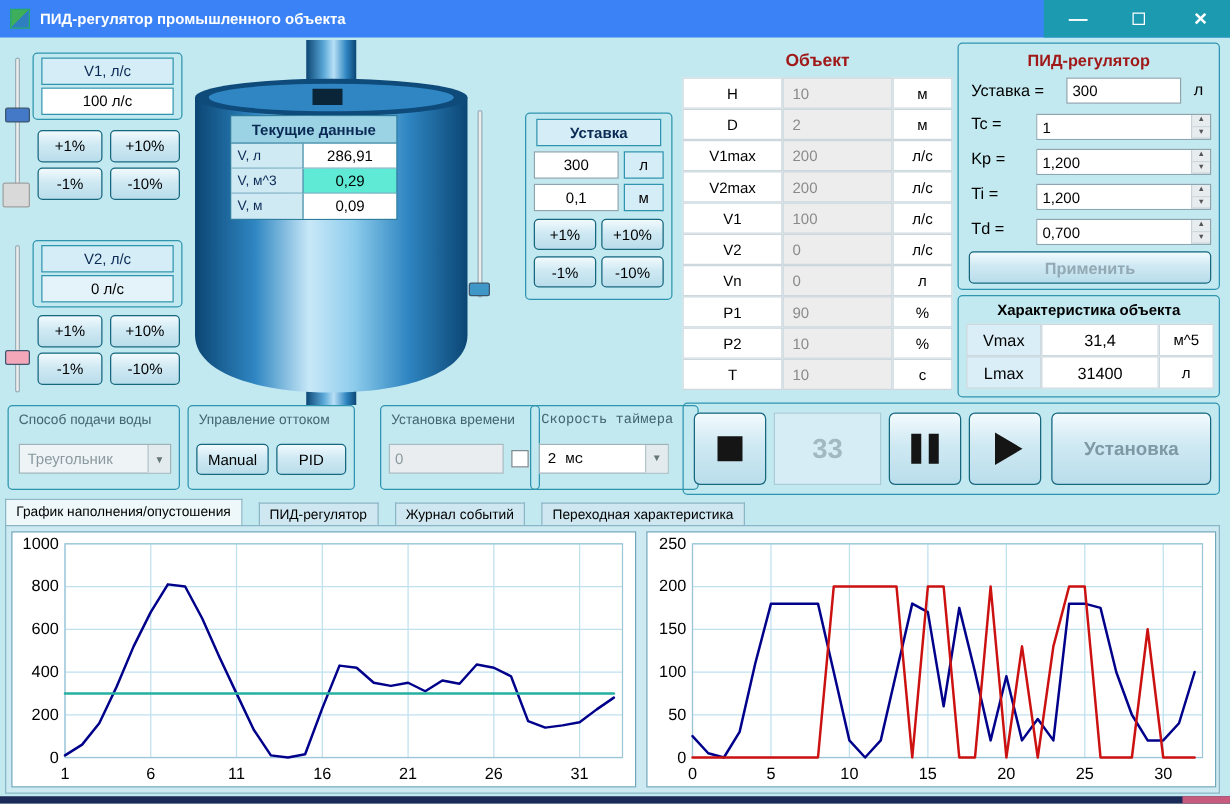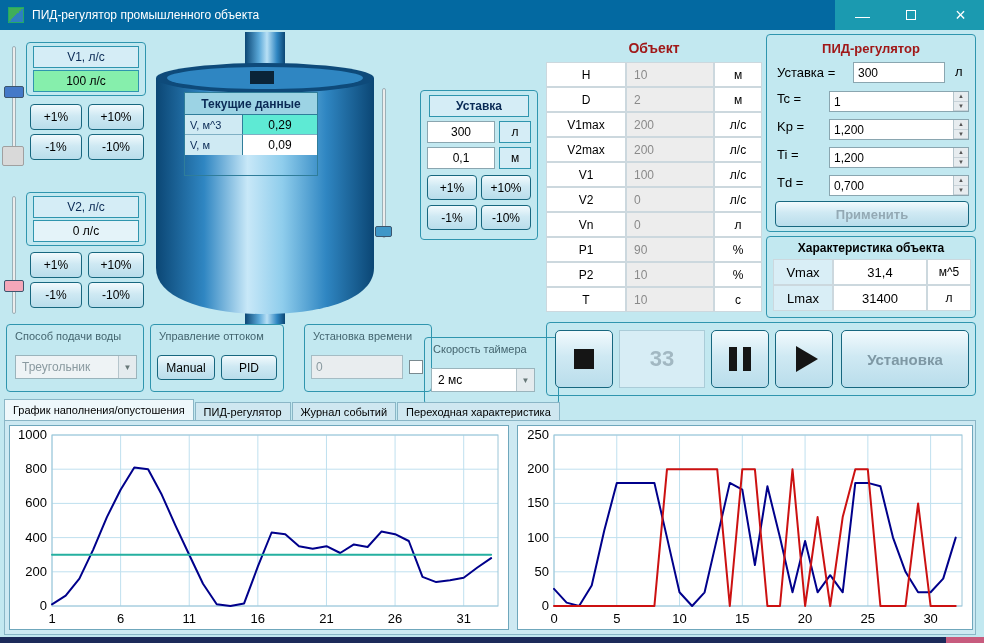--- a/index.html
+++ b/index.html
@@ -1,21 +1,21 @@
 <!DOCTYPE html>
 <html><head>
 <meta charset="utf-8">
 <style>
   * { margin:0; padding:0; box-sizing:border-box; }
   body { font-family:"Liberation Sans", sans-serif; background:#555; }
   .screen { position:relative; width:984px; height:643px; background:#c2e8f0; overflow:hidden; font-size:12px; color:#000; }
   .abs { position:absolute; }
 
   
-  .titlebar { background:#0369a1; color:#fff; }
+  .titlebar { background:#3b82f6; color:#fff;font-weight:bold; }
   .titlebar-teal { background:#1b9ab0; }
   .title-text { font-size:12px; color:#fff; line-height:30px; white-space:nowrap; }
   .wbtn { width:45px; height:30px; display:flex; align-items:center; justify-content:center; color:#fff; font-size:15px; }
   .max-glyph { width:10px; height:10px; border:1px solid #fff; }
   .app-icon { width:16px; height:16px; border:1px solid #2a6; background:linear-gradient(135deg,#3fae5a 0 50%,#2f7fc0 50% 100%); }
 
   
   .group { border:1px solid #2f95ae; border-radius:4px; }
   .gtitle { position:absolute; top:5px; left:8px; font-size:11px; color:#44656f; white-space:nowrap; }
   .btn { display:flex; align-items:center; justify-content:center; background:linear-gradient(180deg,#f2fafd,#cfe9f3 45%,#b9ddeb); border:1px solid #17677f; border-radius:4px; font-size:12px; color:#000; }
@@ -73,21 +73,21 @@
         <span>×</span>
       </div>
   </div>
 
   <div class="abs vtrack" style="left:12px;top:46px;height:118px;"></div>
   <div class="abs thumb" style="left:4px;top:86px;width:20px;height:12px;background:#4479c8;"></div>
   <div class="abs" style="left:2px;top:146px;width:22px;height:20px;background:#d9d9d9;border:1px solid #a0a0a0;border-radius:2px;"></div>
 
   <div class="abs group" style="left:26px;top:42px;width:120px;height:54px;">
     <div class="abs cellbox navy" style="left:6px;top:3px;width:106px;height:22px;font-size:12px;">V1, л/с</div>
-    <div class="abs cellbox" style="left:6px;top:27px;width:106px;height:22px;background:#86efac;">100 л/с</div>
+    <div class="abs cellbox" style="left:6px;top:27px;width:106px;height:22px;background:#ffffff;">100 л/с</div>
   </div>
   <div class="abs btn" style="left:30px;top:104px;width:52px;height:26px;">+1%</div>
   <div class="abs btn" style="left:88px;top:104px;width:56px;height:26px;">+10%</div>
   <div class="abs btn" style="left:30px;top:134px;width:52px;height:26px;">-1%</div>
   <div class="abs btn" style="left:88px;top:134px;width:56px;height:26px;">-10%</div>
 
   <div class="abs vtrack" style="left:12px;top:196px;height:118px;"></div>
   <div class="abs thumb" style="left:4px;top:280px;width:20px;height:12px;background:#f4a7b9;"></div>
 
   <div class="abs group" style="left:26px;top:192px;width:120px;height:54px;">
@@ -121,20 +121,24 @@
     <rect x="95" y="262" width="40" height="30" fill="url(#pg)"></rect>
     <path d="M6,46 L6,236 C6,266 55,282 115,282 C175,282 224,266 224,236 L224,46 Z" fill="url(#tg)"></path>
     <ellipse cx="115" cy="46" rx="109" ry="15" fill="#0e4a7a"></ellipse>
     <ellipse cx="115" cy="46" rx="98" ry="11" fill="#2f86c2"></ellipse>
     <rect x="100" y="39" width="24" height="13" fill="#0a2438"></rect>
   </svg>
 
   <div class="abs" style="left:184px;top:92px;width:134px;height:84px;border:1px solid #2f7d9a;">
     <div style="height:22px;background:#9cd3e4;display:flex;align-items:center;justify-content:center;font-weight:bold;font-size:12px;color:#0a2a55;border-bottom:1px solid #2f7d9a;">Текущие данные</div>
     <div style="display:flex;height:20px;">
+      <div style="width:58px;background:#cfeaf3;border-right:1px solid #2f7d9a;border-bottom:1px solid #7fb0c4;display:flex;align-items:center;padding-left:5px;font-size:11px;color:#0a2a55;">V, л</div>
+      <div style="flex:1;background:#fff;border-bottom:1px solid #7fb0c4;display:flex;align-items:center;justify-content:center;font-size:12px;">286,91</div>
+    </div>
+    <div style="display:flex;height:20px;">
       <div style="width:58px;background:#cfeaf3;border-right:1px solid #2f7d9a;border-bottom:1px solid #7fb0c4;display:flex;align-items:center;padding-left:5px;font-size:11px;color:#0a2a55;">V, м^3</div>
       <div style="flex:1;background:#5eead4;border-bottom:1px solid #7fb0c4;display:flex;align-items:center;justify-content:center;font-size:12px;">0,29</div>
     </div>
     <div style="display:flex;height:20px;">
       <div style="width:58px;background:#cfeaf3;border-right:1px solid #2f7d9a;display:flex;align-items:center;padding-left:5px;font-size:11px;color:#0a2a55;">V, м</div>
       <div style="flex:1;background:#fff;display:flex;align-items:center;justify-content:center;font-size:12px;">0,09</div>
     </div>
   </div>
 
 
@@ -288,21 +292,21 @@
     <div class="abs btn" style="left:6px;top:30px;width:58px;height:25px;">Manual</div>
     <div class="abs btn" style="left:70px;top:30px;width:56px;height:25px;">PID</div>
   </div>
 
   <div class="abs group" style="left:304px;top:324px;width:128px;height:68px;">
     <div class="gtitle">Установка времени</div>
     <input class="abs spininput" style="left: 6px; top: 30px; width: 92px; height: 24px; border: 1px solid rgb(165, 188, 196); background: rgb(233, 237, 239); color: rgb(138, 154, 160);" readonly="" value="0">
     <div class="abs" style="left:104px;top:35px;width:14px;height:14px;background:#fff;border:1px solid #7a8a90;"></div>
   </div>
 
-  <div class="abs group" style="left:424px;top:337px;width:135px;height:68px;">
+  <div class="abs group" style="left:424px;top:324px;width:135px;height:68px;font-family:Liberation Mono, monospace;">
     <div class="gtitle">Скорость таймера</div>
     <div class="abs combo" style="left:6px;top:30px;width:104px;height:24px;">
       <span class="ctext">2 мс</span>
       <span class="carrow">▼</span>
     </div>
   </div>
 
   <div class="abs group" style="left:546px;top:322px;width:430px;height:74px;">
     <div class="abs btn bigbtn" style="left:8px;top:7px;width:58px;height:58px;">
       <span style="width:20px;height:20px;background:#151515;display:block;"></span>
@@ -313,21 +317,21 @@
           <span style="width:8px;height:24px;background:#151515;display:block;"></span>
           <span style="width:8px;height:24px;background:#151515;display:block;"></span>
         </span>
     </div>
     <div class="abs btn bigbtn" style="left:228px;top:7px;width:58px;height:58px;">
       <span style="width:0;height:0;border-left:22px solid #151515;border-top:13px solid transparent;border-bottom:13px solid transparent;display:block;margin-left:6px;"></span>
     </div>
     <div class="abs btn bigbtn" style="left:294px;top:7px;width:128px;height:58px;font-size:15px;font-weight:bold;color:#7e98a4;">Установка</div>
   </div>
 
-  <div class="abs tabbar" style="left:4px;top:399px;height:22px;">
+  <div class="abs tabbar" style="left:4px;top:399px;height:22px;gap:12px;">
     <div class="tab active">График наполнения/опустошения</div>
     <div class="tab">ПИД-регулятор</div>
     <div class="tab">Журнал событий</div>
     <div class="tab">Переходная характеристика</div>
   </div>
 
   <div class="abs" style="left:4px;top:420px;width:972px;height:215px;background:#cde9f2;border:1px solid #8ab6c6;">
     <div class="abs chartpanel" style="left:4px;top:4px;width:500px;height:205px;">
       <svg width="498" height="203">
           <rect x="42" y="9" width="446" height="171" fill="#ffffff"></rect>

